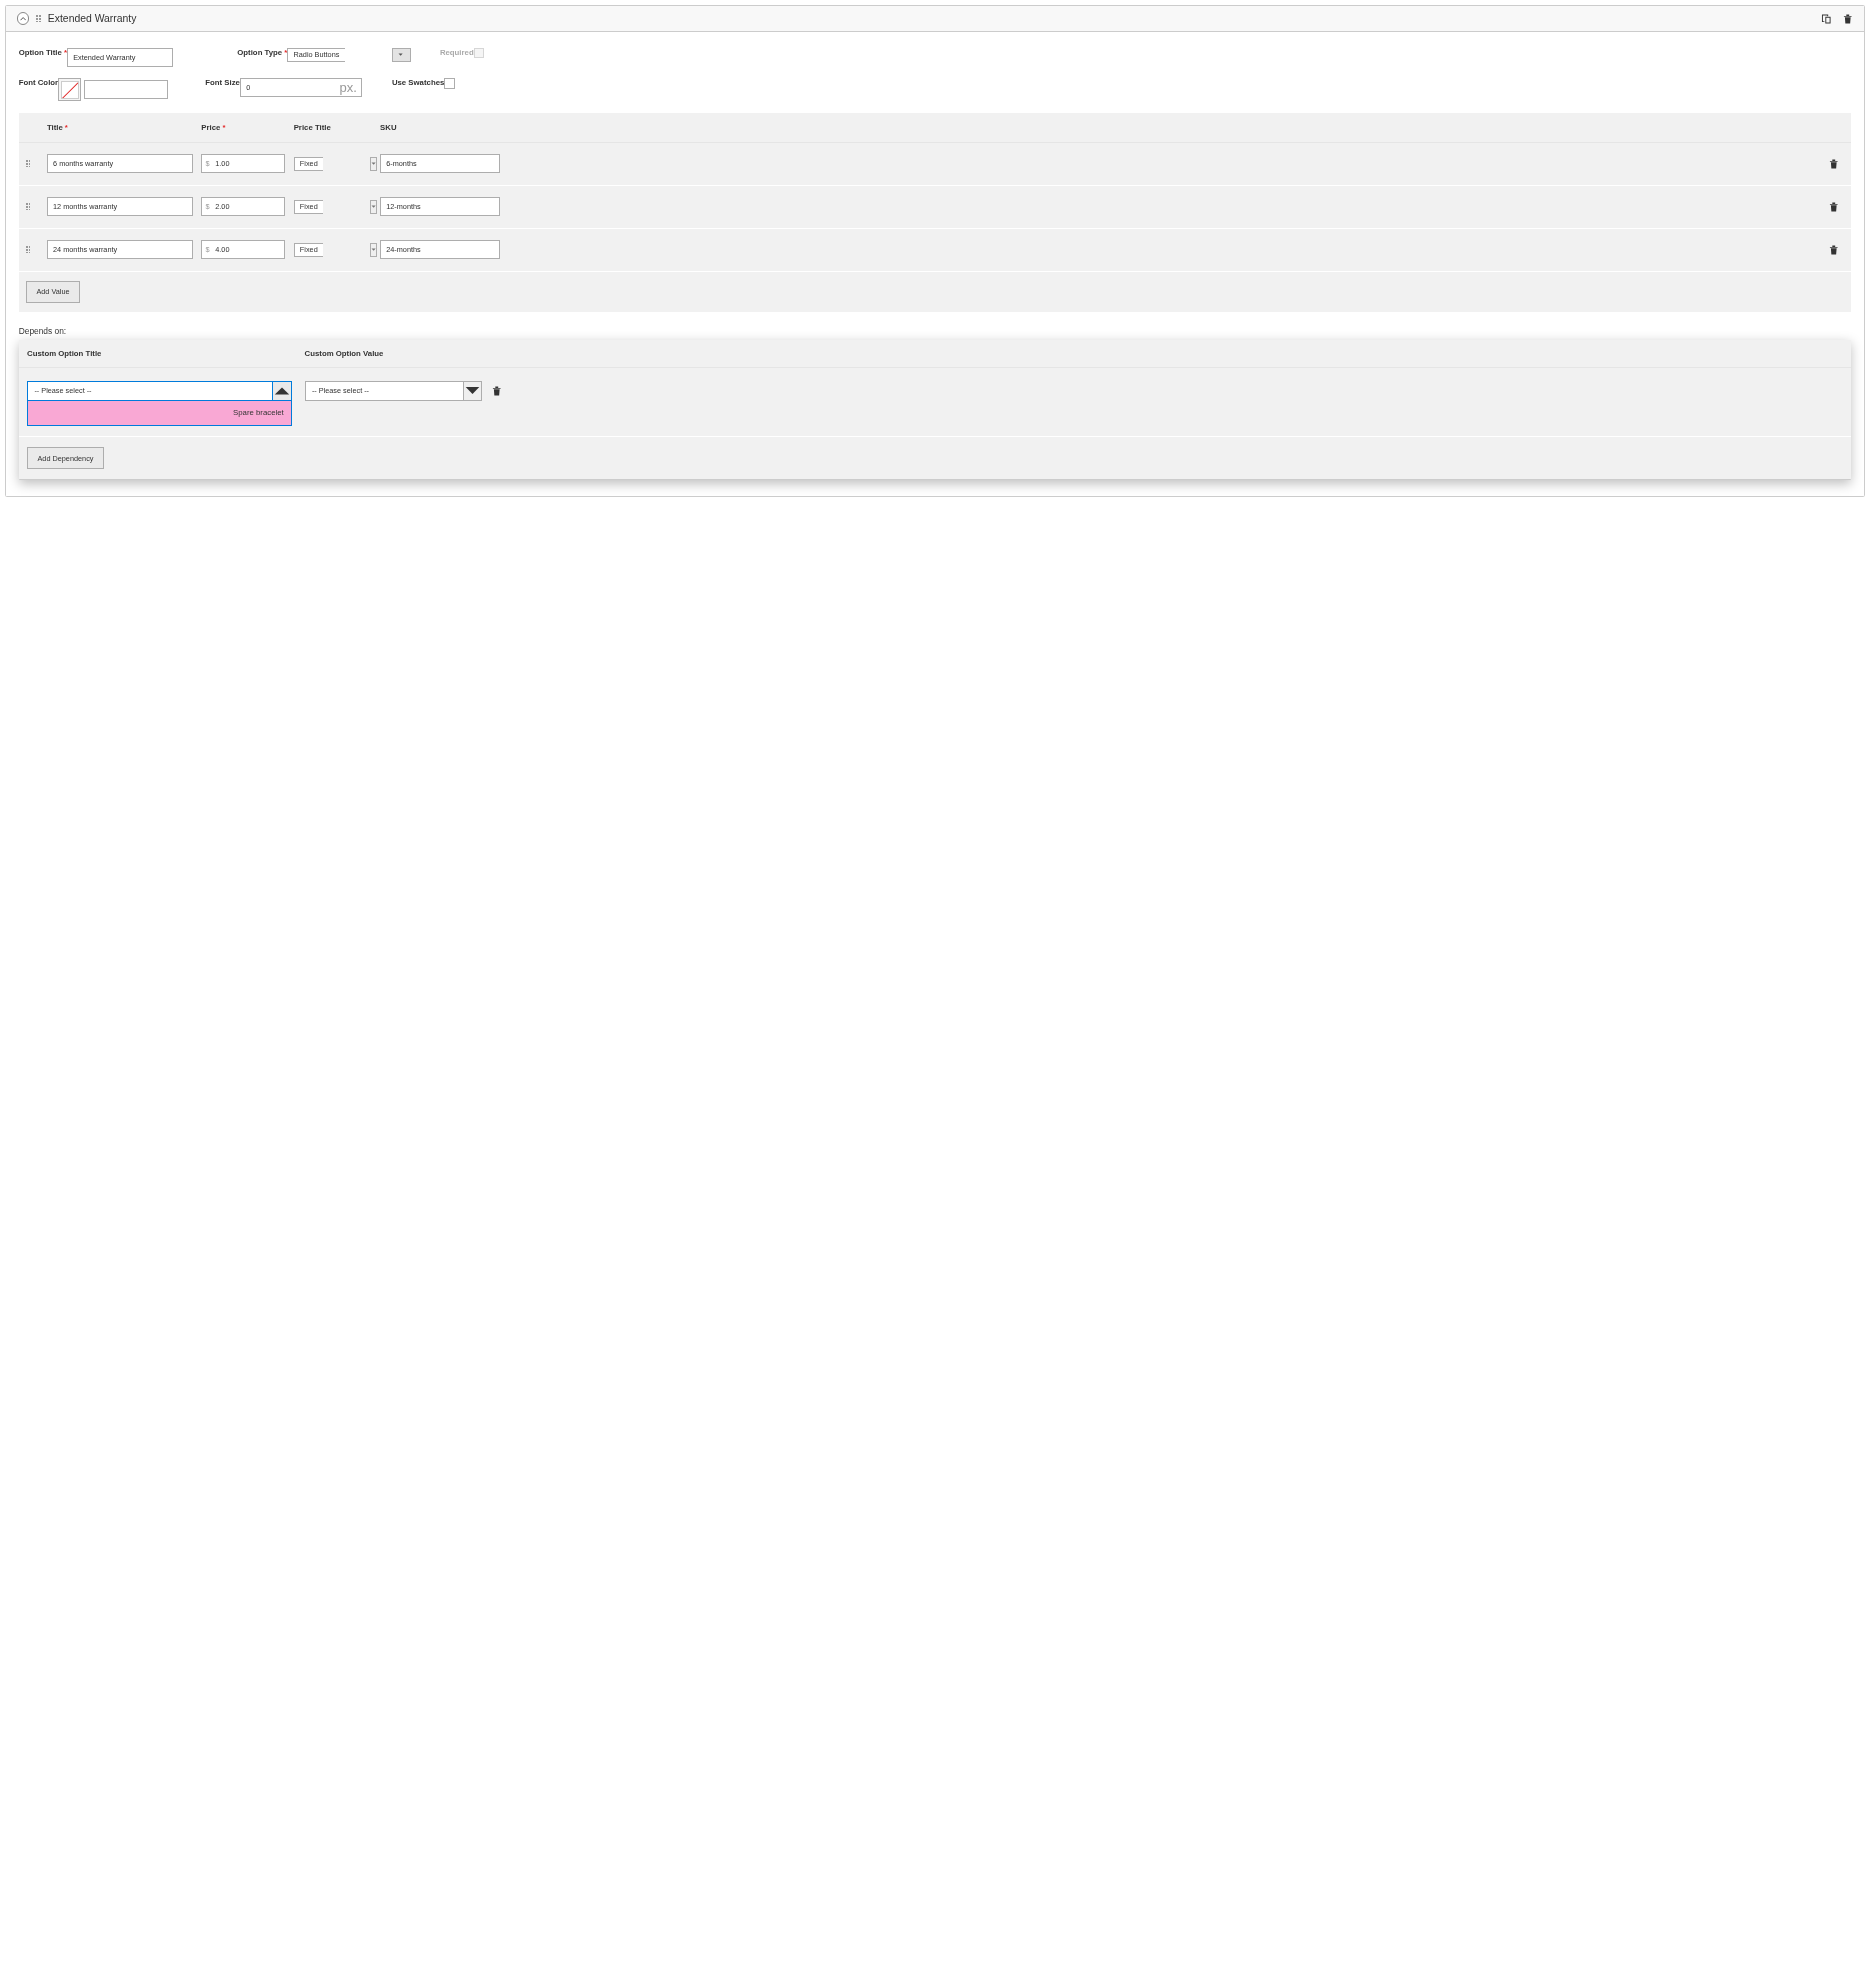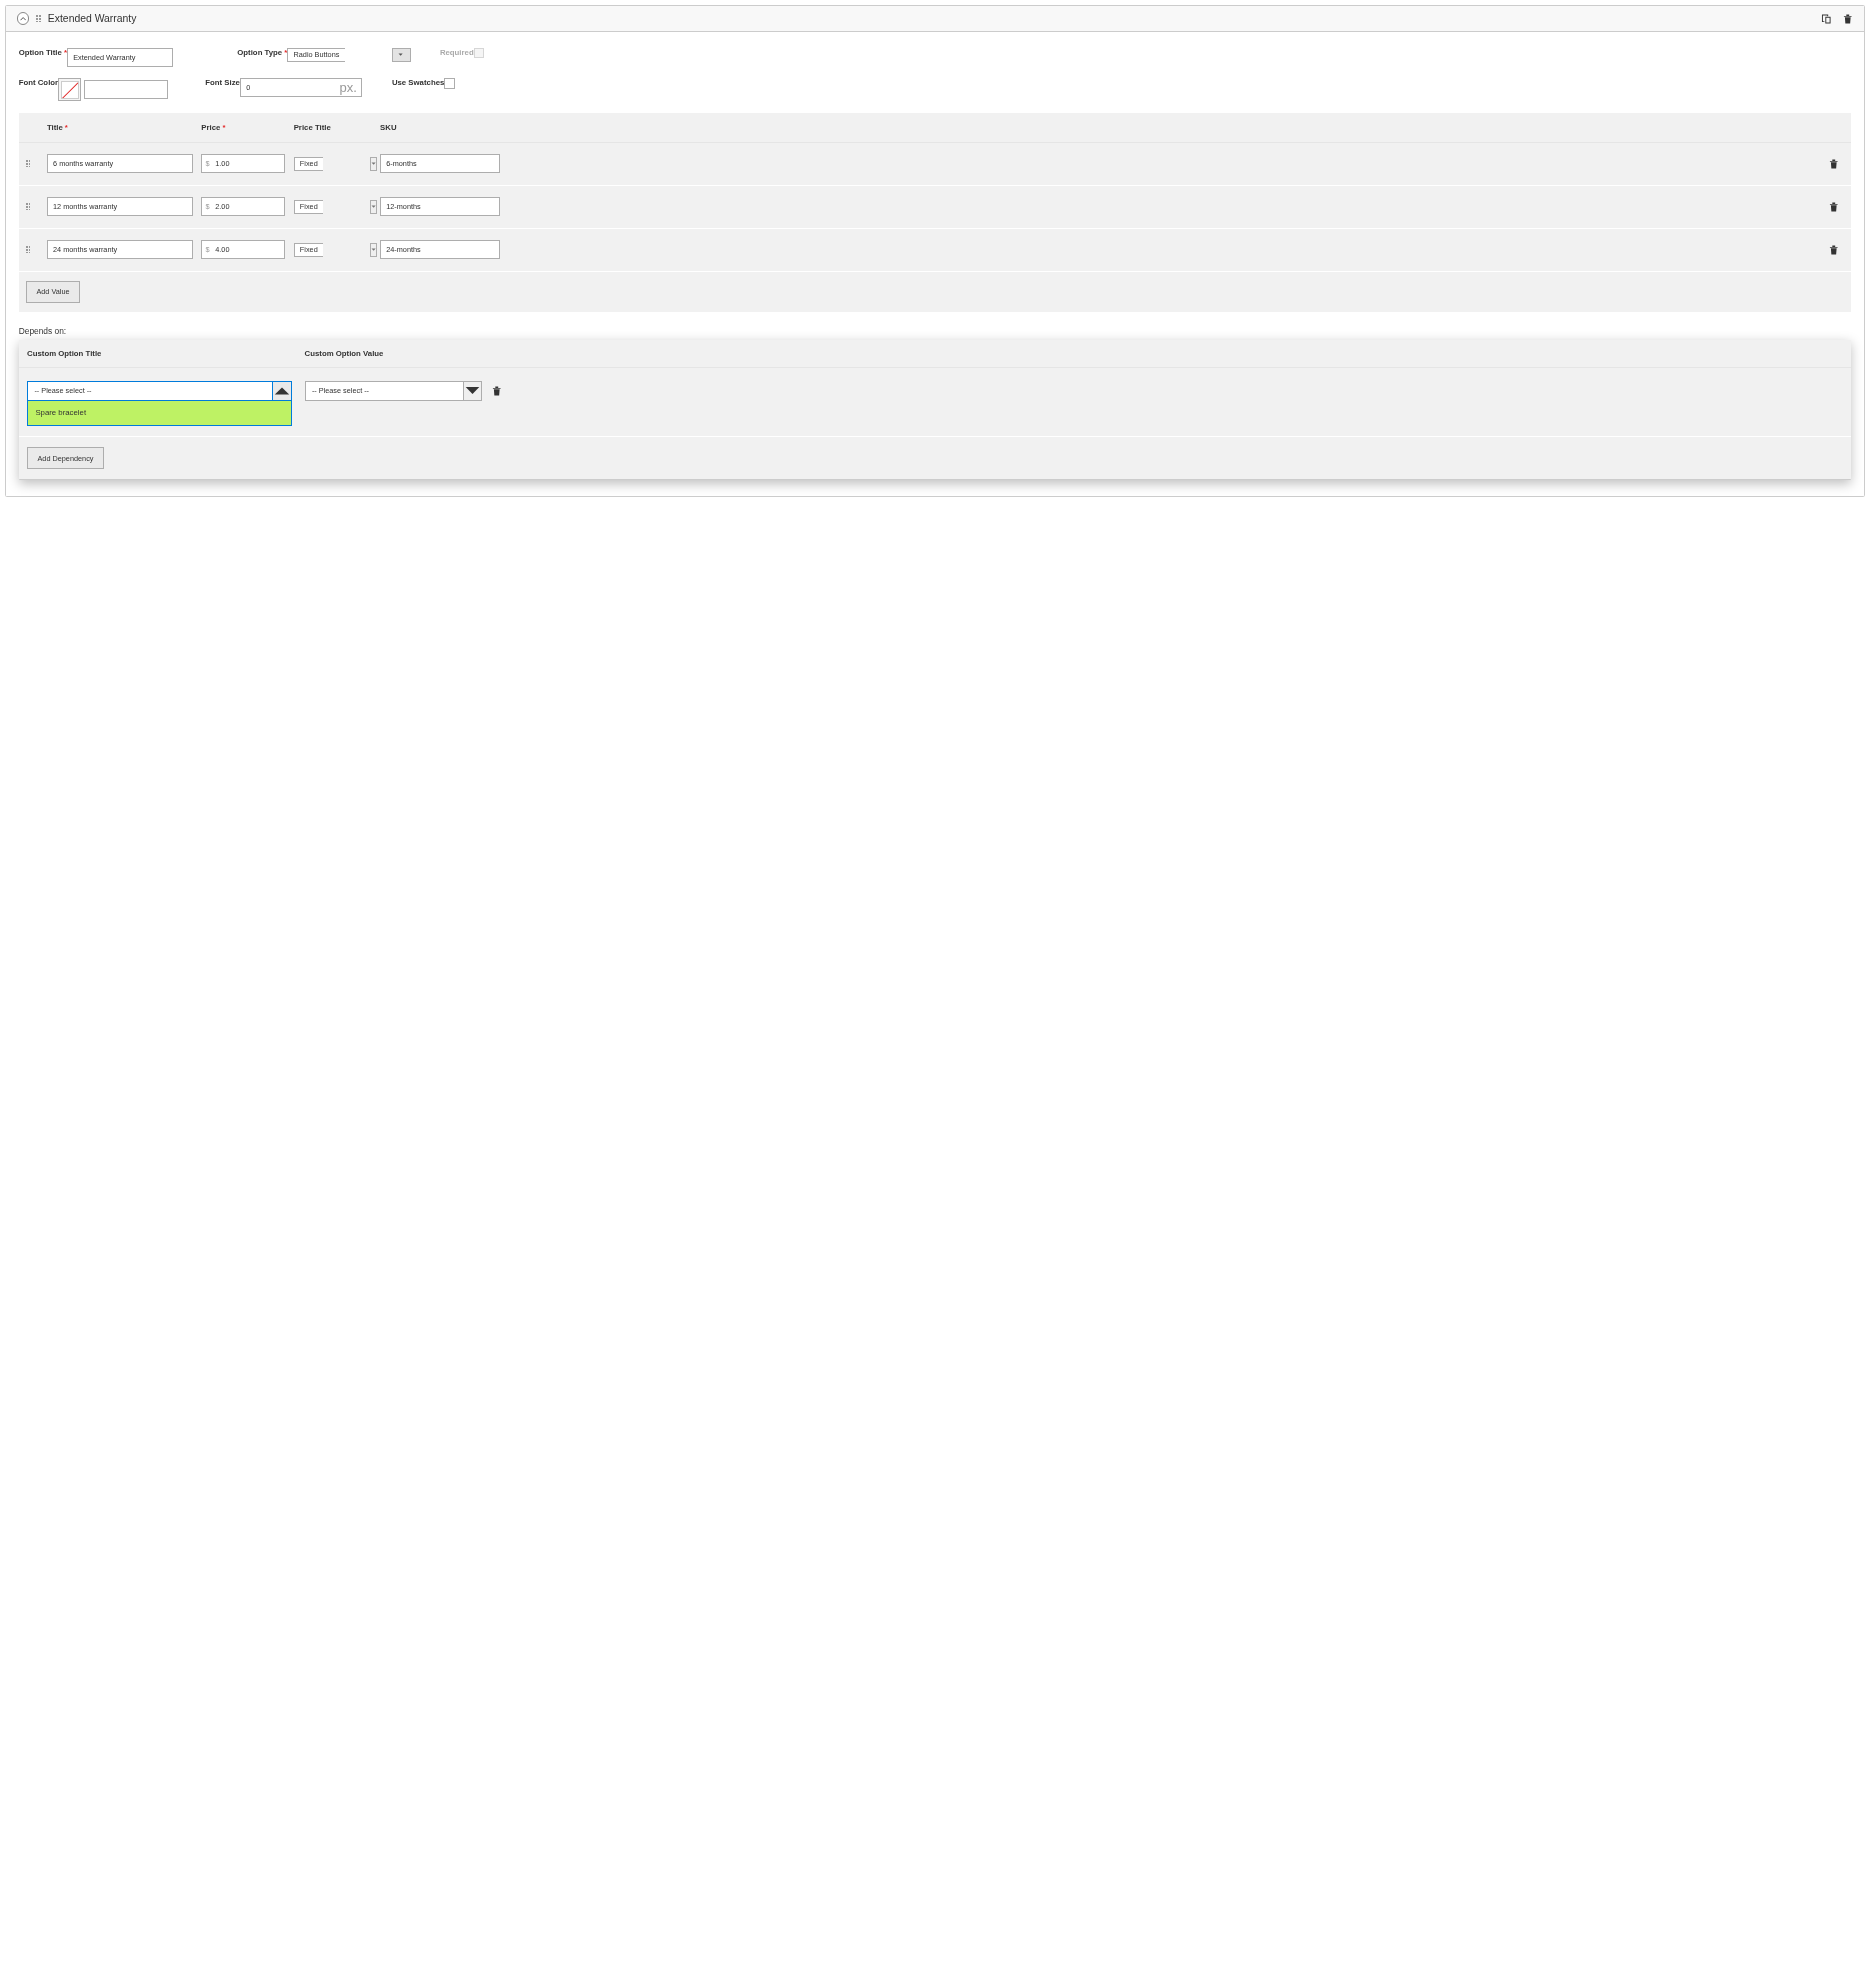--- a/index.html
+++ b/index.html
@@ -184,21 +184,22 @@
     height:20px;
     border:0.5px solid #007bdb;
     background:#fff;
     display:flex;
   }
   .dep-select-display .sd-text { flex:1; padding:0 6.3px; display:flex; align-items:center; font-size:7.3px; }
   .dep-select-display .sd-arrow { width:19px; border-left:0.5px solid #007bdb; background:#e9e9e9; display:flex; align-items:center; justify-content:center;}
   .dep-dropdown {
     border:0.5px solid #007bdb;
     border-top:none;
-    background:#bef264;
+    background:#f9a8d4;
+    text-align:right;
   }
   .dep-option { padding:7.3px 7.3px; font-size:7.8px; cursor:pointer; }
   .dep-select-closed { display:flex; height:20px; width:177px; }
   .dep-select-closed .sd-text {
     flex:1; border:0.5px solid #adadad; border-right:none;
     padding:0 6.3px; display:flex; align-items:center; background:#fff;
   }
   .dep-select-closed .sd-arrow {
     width:19px; border:0.5px solid #adadad; background:#efefef;
     display:flex; align-items:center; justify-content:center;

